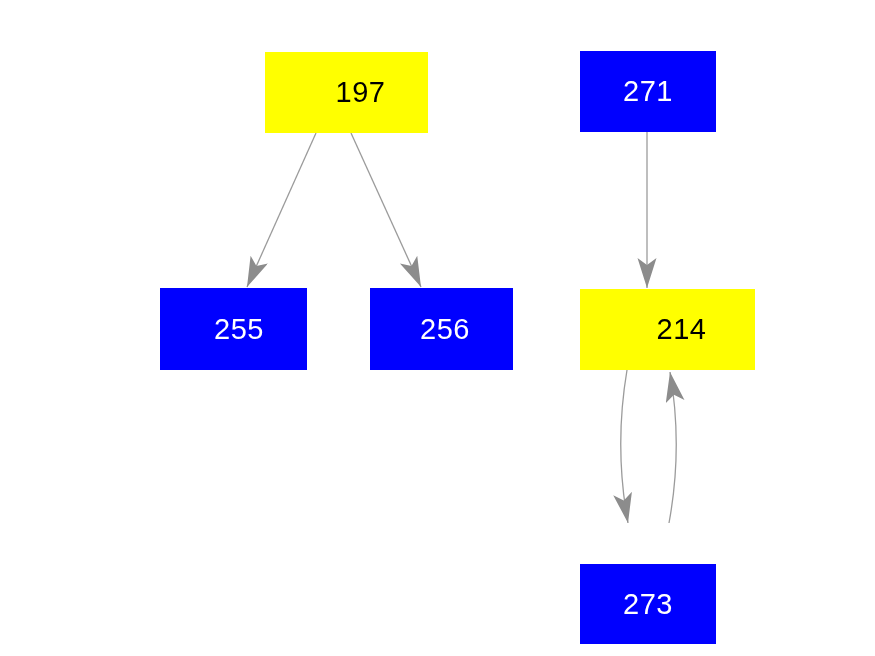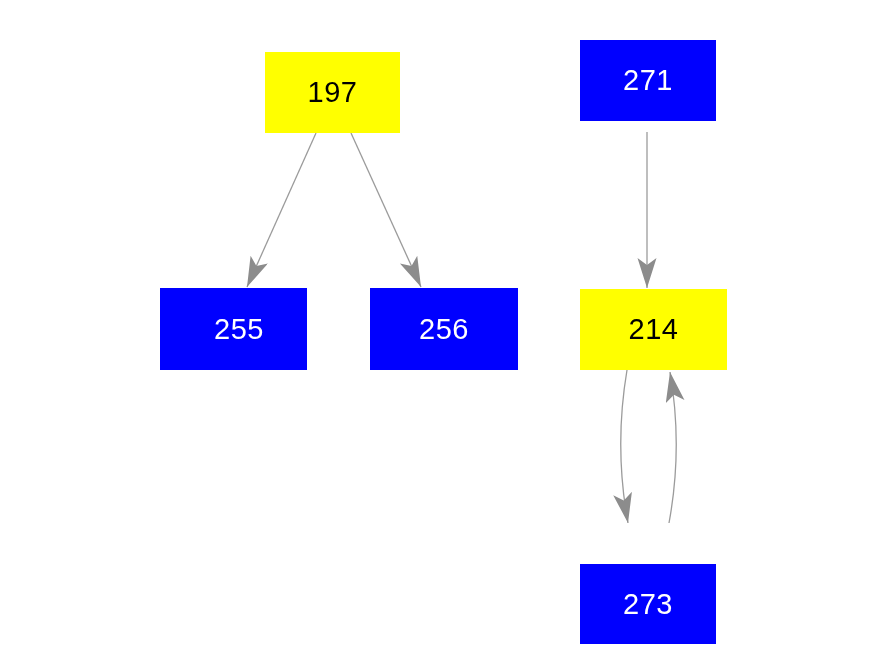--- a/index.html
+++ b/index.html
@@ -27,20 +27,21 @@
     display: flex;
     align-items: center;
     justify-content: center;
     font-size: 29px;
     letter-spacing: 0.5px;
     user-select: none;
   }
   .node--yellow {
     background: #ffff00;
     color: #000000;
+    padding-left: 28px;
   }
   .node--blue {
     background: #0000ff;
     color: #ffffff;
   }
 </style>
 </head>
 <body>
 
 <div id="canvas">
@@ -58,24 +59,24 @@
         <path d="M669,523 Q683,447 670,372" fill="none" stroke="#9b9b9b" stroke-width="1.3" marker-end="url(#arrowhead)"></path>
       </g>
   </svg>
   <div id="node-group">
       <div class="node node--yellow" style="left: 265px; top: 52px; width: 135px; height: 81px;">
         <span>197</span>
       </div>
       <div class="node node--blue" style="left: 160px; top: 288px; width: 136px; height: 82px; padding-left: 11px;">
         <span>255</span>
       </div>
-      <div class="node node--blue" style="left: 370px; top: 288px; width: 148px; height: 82px;">
+      <div class="node node--blue" style="left: 370px; top: 288px; width: 136px; height: 82px; padding-left: 7px;">
         <span>256</span>
       </div>
-      <div class="node node--blue" style="left: 580px; top: 40px; width: 136px; height: 81px; text-align: center;">
+      <div class="node node--blue" style="left: 580px; top: 51px; width: 136px; height: 81px; text-align: center;">
         <span>271</span>
       </div>
       <div class="node node--yellow" style="left: 580px; top: 289px; width: 147px; height: 81px;">
         <span>214</span>
       </div>
       <div class="node node--blue" style="left: 580px; top: 524px; width: 136px; height: 80px; margin-top: 40px;">
         <span>273</span>
       </div>
     </div>
 </div>

